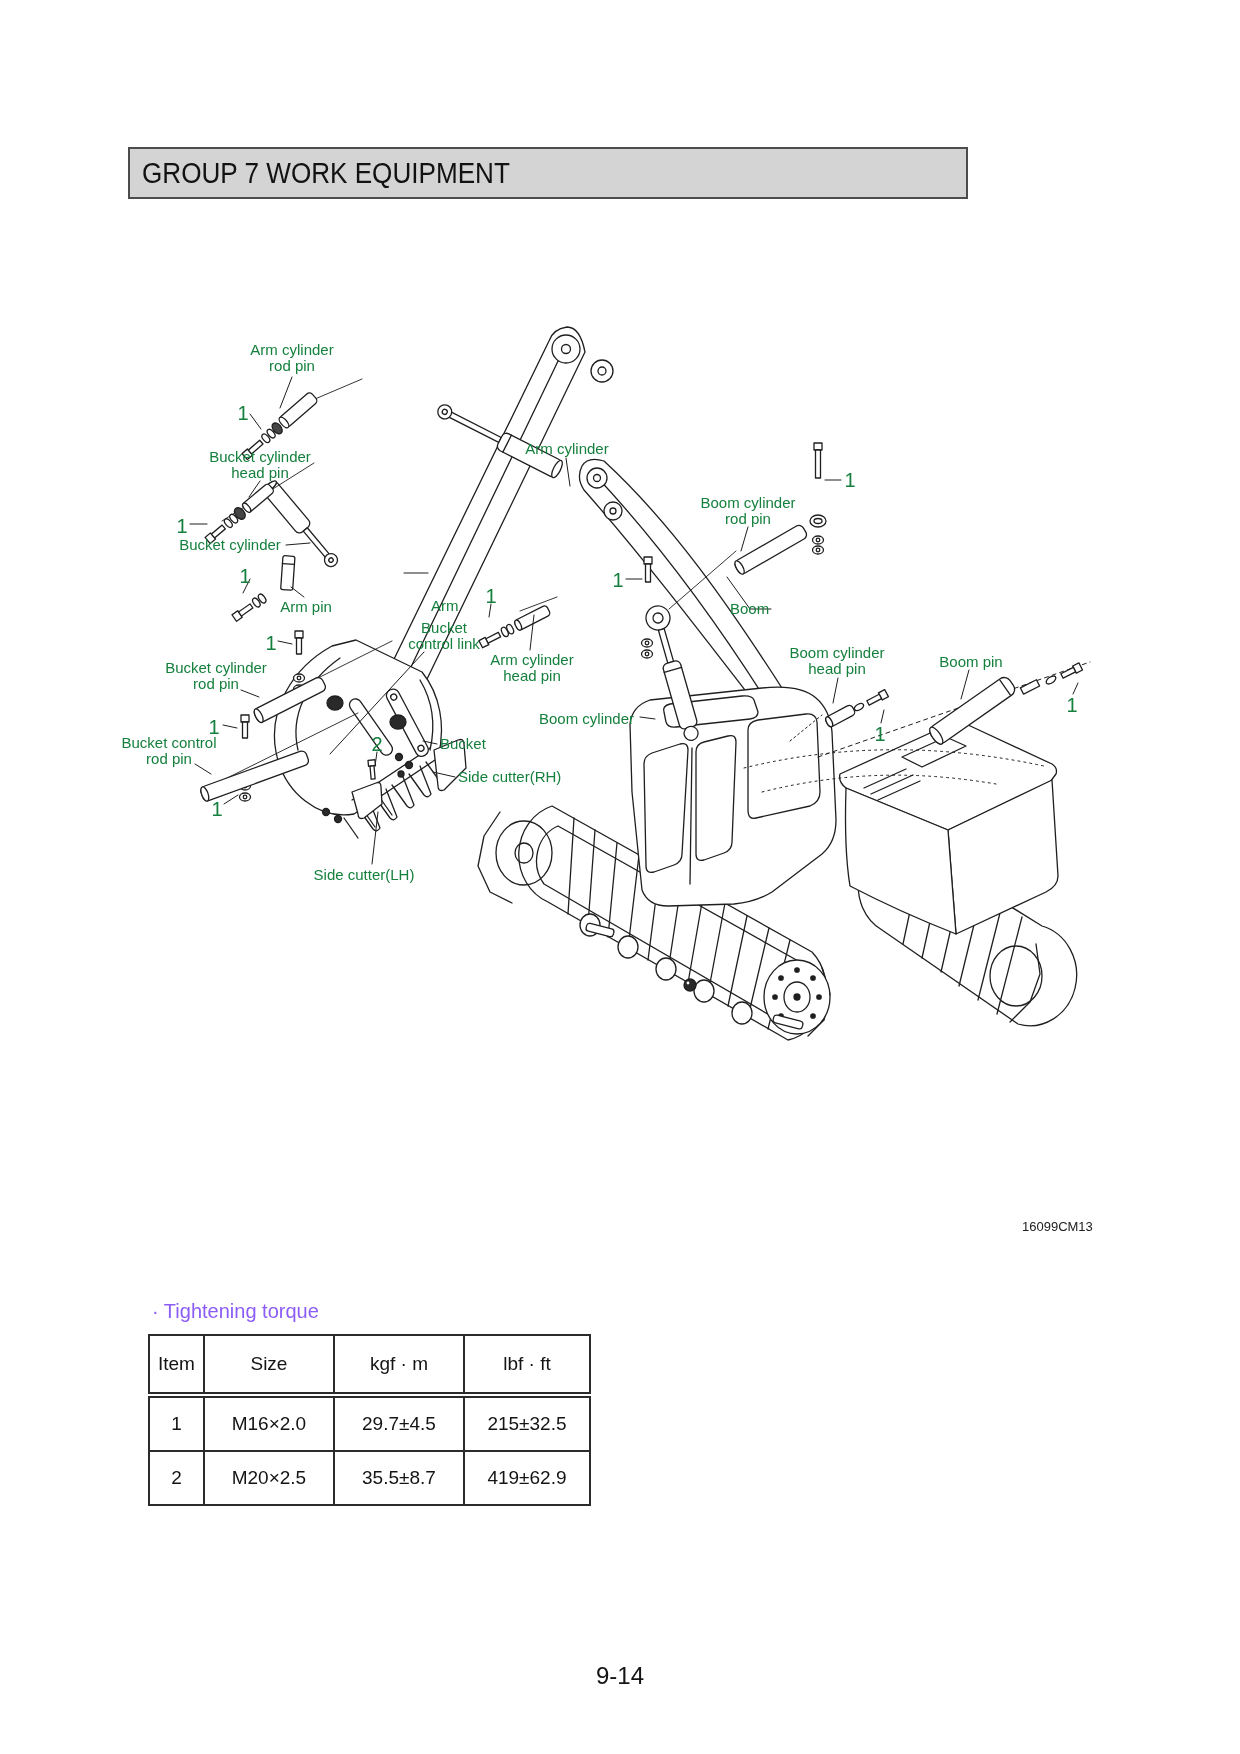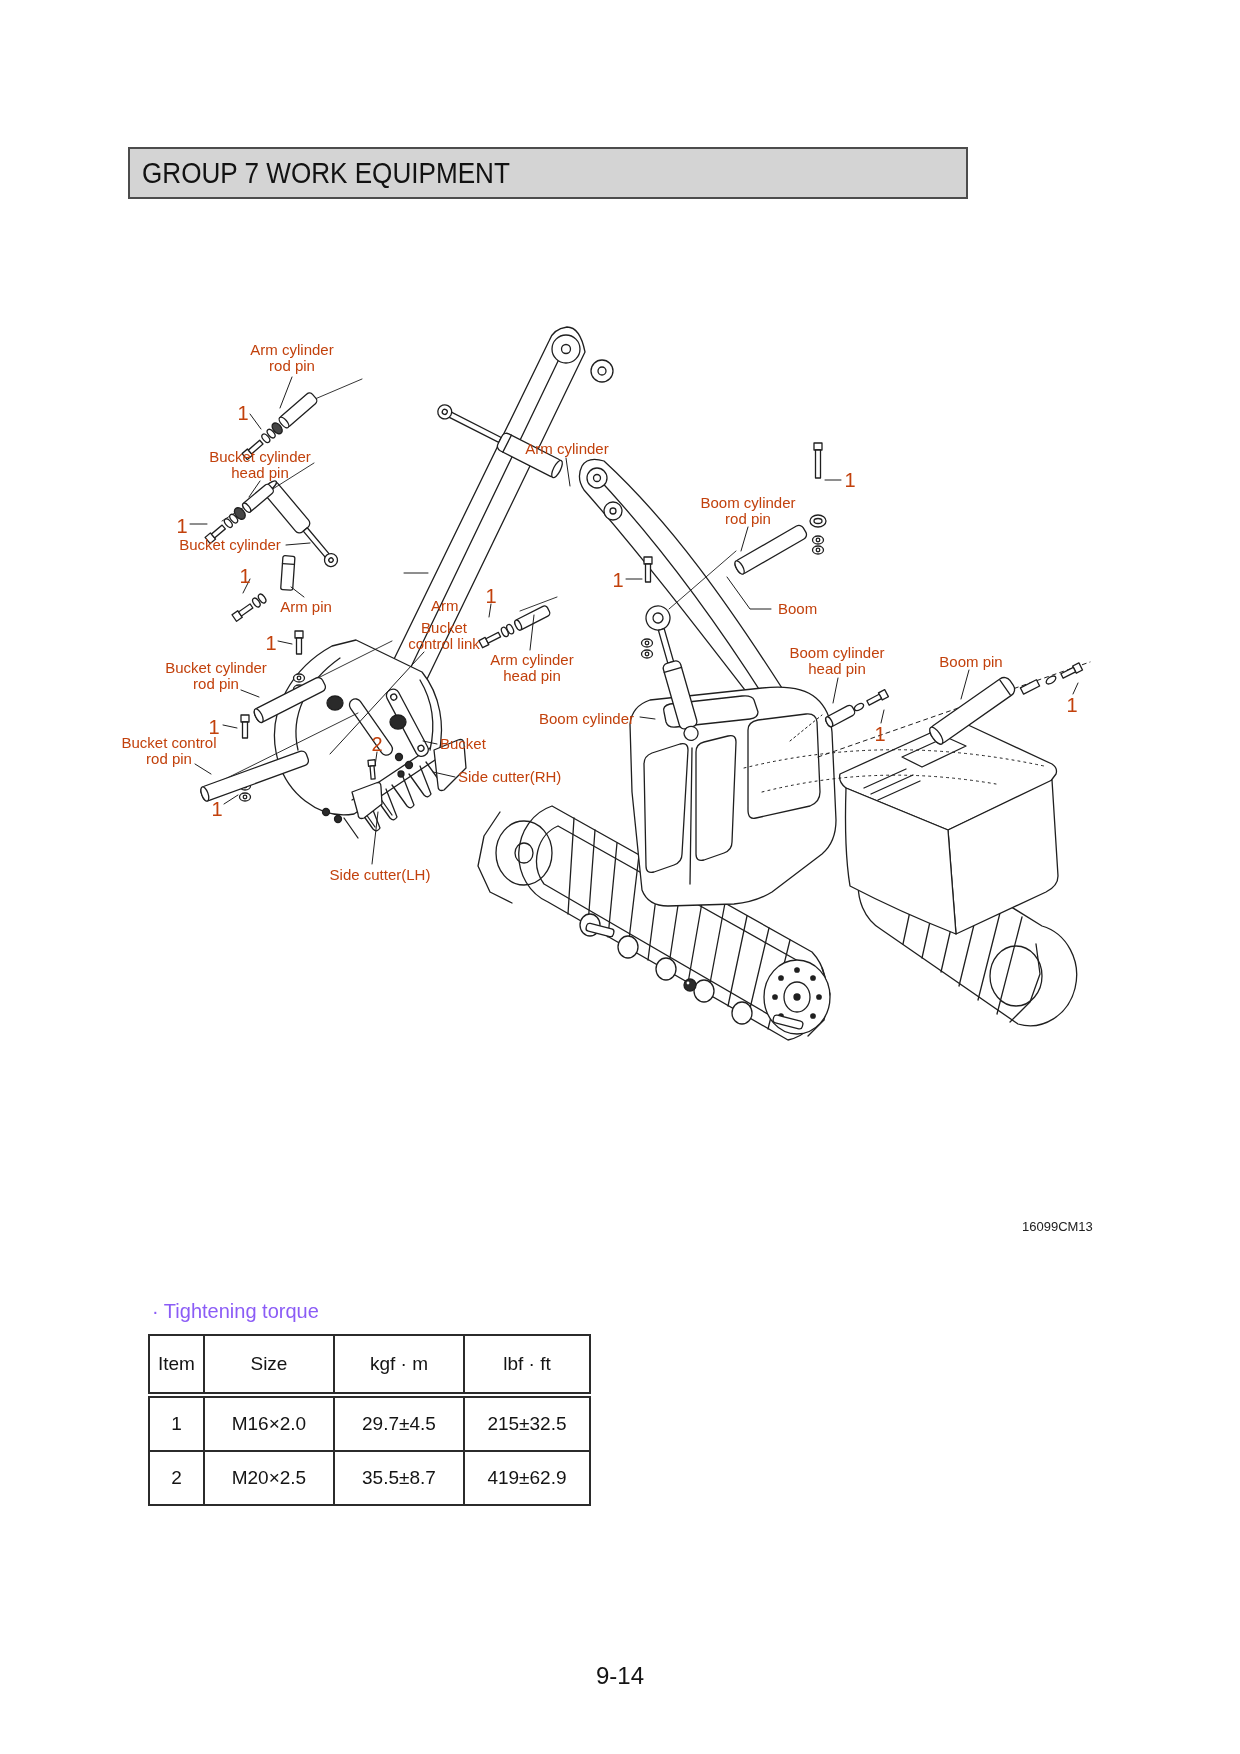--- a/index.html
+++ b/index.html
@@ -12,21 +12,21 @@
     background:#d4d4d4;border:2px solid #4c4c4c;box-sizing:border-box;
     display:flex;align-items:center;padding-left:12px;
   }
   .header-bar span{
     font-size:29px;color:#121212;letter-spacing:0px;white-space:nowrap;
     transform:scaleX(0.9);transform-origin:left center;font-weight:500;
   }
   #diagram-svg{position:absolute;left:0;top:0;width:1240px;height:1240px;}
   #diagram-labels{position:absolute;left:0;top:0;width:1240px;height:1240px;pointer-events:none;}
   .callout{
-    position:absolute;font-size:15px;line-height:16px;color:#c2410c;
+    position:absolute;font-size:15px;line-height:16px;color:#15803d;
     white-space:pre-line;
   }
   .callout.center{transform:translateX(-50%);text-align:center;}
   .callout.left{text-align:left;}
   .callout.marker{font-size:20px;line-height:20px;}
   .figure-code{position:absolute;left:1022px;top:1219px;font-size:13px;color:#202020;}
   .torque-heading{position:absolute;left:152px;top:1300px;font-size:20px;color:#8b5cf6;}
   .torque-table{
     position:absolute;left:148px;top:1334px;border-collapse:collapse;
     font-size:19px;color:#141414;table-layout:fixed;
@@ -387,30 +387,30 @@
 rod pin</div>
     <div class="callout center" style="left: 444px; top: 620px;">Bucket
 control link</div>
     <div class="callout center marker" style="left: 214px; top: 717px;">1</div>
     <div class="callout center" style="left: 169px; top: 735px;">Bucket control
 rod pin</div>
     <div class="callout center marker" style="left: 217px; top: 799px;">1</div>
     <div class="callout center marker" style="left: 377px; top: 734px;">2</div>
     <div class="callout left" style="left: 440px; top: 736px;">Bucket</div>
     <div class="callout left" style="left: 458px; top: 769px;">Side cutter(RH)</div>
-    <div class="callout center" style="left: 380px; top: 867px;">Side cutter(LH)</div>
+    <div class="callout center" style="left: 364px; top: 867px;">Side cutter(LH)</div>
     <div class="callout center" style="left: 567px; top: 441px;">Arm cylinder</div>
     <div class="callout center marker" style="left: 491px; top: 586px;">1</div>
     <div class="callout center" style="left: 532px; top: 652px;">Arm cylinder
 head pin</div>
     <div class="callout center marker" style="left: 618px; top: 570px;">1</div>
     <div class="callout center" style="left: 748px; top: 495px;">Boom cylinder
 rod pin</div>
     <div class="callout center marker" style="left: 850px; top: 470px;">1</div>
-    <div class="callout left" style="left: 778px; top: 601px; text-align: center;">Boom</div>
+    <div class="callout left" style="left: 730px; top: 601px; text-align: center;">Boom</div>
     <div class="callout left" style="left: 539px; top: 711px;">Boom cylinder</div>
     <div class="callout center" style="left: 837px; top: 645px;">Boom cylinder
 head pin</div>
     <div class="callout center marker" style="left: 880px; top: 724px;">1</div>
     <div class="callout center" style="left: 971px; top: 654px;">Boom pin</div>
     <div class="callout center marker" style="left: 1072px; top: 695px;">1</div>
   </div>
 
 <div class="figure-code">16099CM13</div>
 

